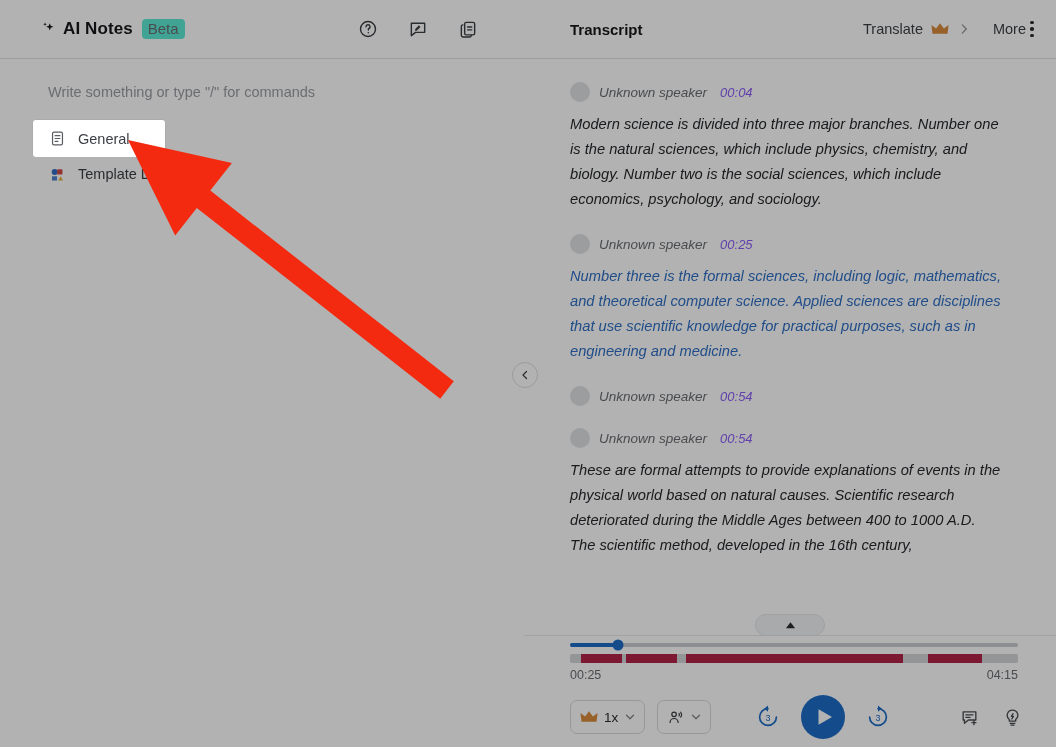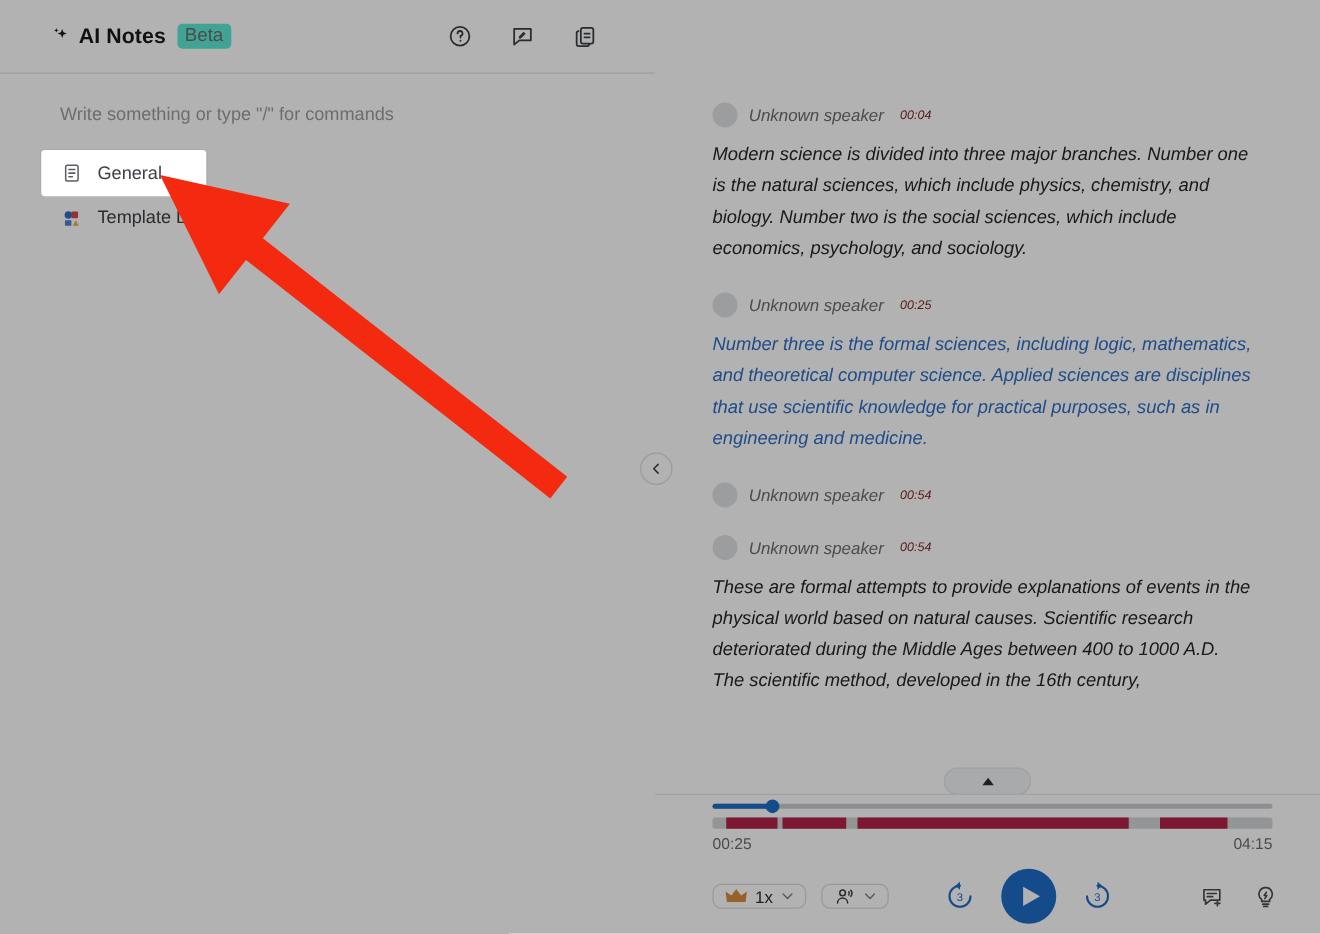--- a/index.html
+++ b/index.html
@@ -75,21 +75,21 @@
 
   
   .transcript {
     position: absolute; left: 0; top: 60px; right: 0; bottom: 112px;
     padding: 22px 36px 0 46px; overflow: hidden; font-style: italic;
   }
   .tr-block { margin-bottom: 22px; }
   .tr-head { display: flex; align-items: center; gap: 9px; margin-bottom: 10px; }
   .avatar { width: 20px; height: 20px; border-radius: 50%; background: #dfe1e4; display:block; flex:0 0 20px;}
   .tr-speaker { font-size: 13.5px; color: #6a6d72; }
-  .tr-time { font-size: 10px; color: #7f1d1d; margin-left: 4px; }
+  .tr-time { font-size: 13px; color: #8b5cf6; margin-left: 4px; }
   .tr-text { font-size: 14.7px; line-height: 25px; color: #26282b; max-width: 432px; }
   .tr-block.active .tr-text { color: #2f6fc4; }
 
   
   .scroll-pill {
     position: absolute; left: 50%; transform: translateX(-50%);
     bottom: 111px; width: 70px; height: 22px; border-radius: 12px;
     background: #f3f4f6; border: 1px solid #e3e5e8;
     display: flex; align-items: center; justify-content: center; cursor: pointer; z-index: 5;
   }
@@ -105,21 +105,21 @@
   .seek-fill  { position: absolute; left: 0; top: 0; height: 4px; border-radius: 2px; background: #1e6ec8; }
   .seek-knob  { position: absolute; top: 50%; width: 11px; height: 11px; border-radius: 50%; background: #1e6ec8; transform: translate(-50%,-50%); cursor: pointer; }
   .wave { position: relative; margin-top: 7px; height: 9px; border-radius: 2px; background: #d4d6d9; }
   .wave span { position: absolute; top: 0; height: 9px; background: #b4234a; display:block; }
   .times { display: flex; justify-content: space-between; margin-top: 5px; }
   .times span { font-size: 12.5px; color: #6a6d72; }
 
   .controls { position: absolute; left: 0; right: 0; bottom: 9px; height: 42px; padding: 0 34px 0 46px; display: flex; align-items: center; }
   .pill {
     display: flex; align-items: center; gap: 6px;
-    height: 20px; padding: 0 8px 0 9px; border: 1px solid #d8dadd; border-radius: 7px;
+    height: 34px; padding: 0 8px 0 9px; border: 1px solid #d8dadd; border-radius: 7px;
     cursor: pointer; background:#fff;
   }
   .pill-lbl { font-size: 13.5px; color: #2b2d30; }
   .pill svg.cv { width: 12px; height: 12px; opacity:.65; display:block; }
   .center-group { display: flex; align-items: center; gap: 20px; margin-left: 44px; }
   .skip { width: 26px; height: 26px; cursor: pointer; display:block; }
   .play-btn {
     width: 44px; height: 44px; border-radius: 50%; background: #1e6ec8;
     display: flex; align-items: center; justify-content: center; cursor: pointer;
   }
@@ -206,20 +206,48 @@
         </span>
         <span>Template Li</span>
       </div>
     </div>
   </div>
 
   <div class="v-divider"></div>
 
   <div class="pane-right">
 
+    <div class="topbar">
+      <div class="rh">
+        <span class="rh-title">Transcript</span>
+        <div class="rh-right">
+          <div class="translate-btn">
+            <span class="translate-lbl">Translate</span>
+            <span>
+              <svg class="crown" viewBox="0 0 24 18">
+                <path d="M2 15.2h20l1.4-11.4-6.2 4.4L12 1.2 6.8 8.2.6 3.8z" fill="#d98b3c"></path>
+              </svg>
+            </span>
+            <span>
+              <svg class="chev-r" viewBox="0 0 24 24" fill="none" stroke="#3c3f44" stroke-width="2.2" stroke-linecap="round" stroke-linejoin="round">
+                <path d="M9 5l7 7-7 7"></path>
+              </svg>
+            </span>
+          </div>
+          <div class="more-btn">
+            <span class="more-lbl">More</span>
+            <span class="kebab">
+                <i></i>
+                <i></i>
+                <i></i>
+              </span>
+          </div>
+        </div>
+      </div>
+    </div>
 
     <div class="transcript">
       <div class="tr-block">
         <div class="tr-head">
           <span class="avatar"></span>
           <span class="tr-speaker">Unknown speaker</span>
           <span class="tr-time">00:04</span>
         </div>
         <div class="tr-text">Modern science is divided into three major branches. Number one is the natural sciences, which include physics, chemistry, and biology. Number two is the social sciences, which include economics, psychology, and sociology.</div>
       </div>

